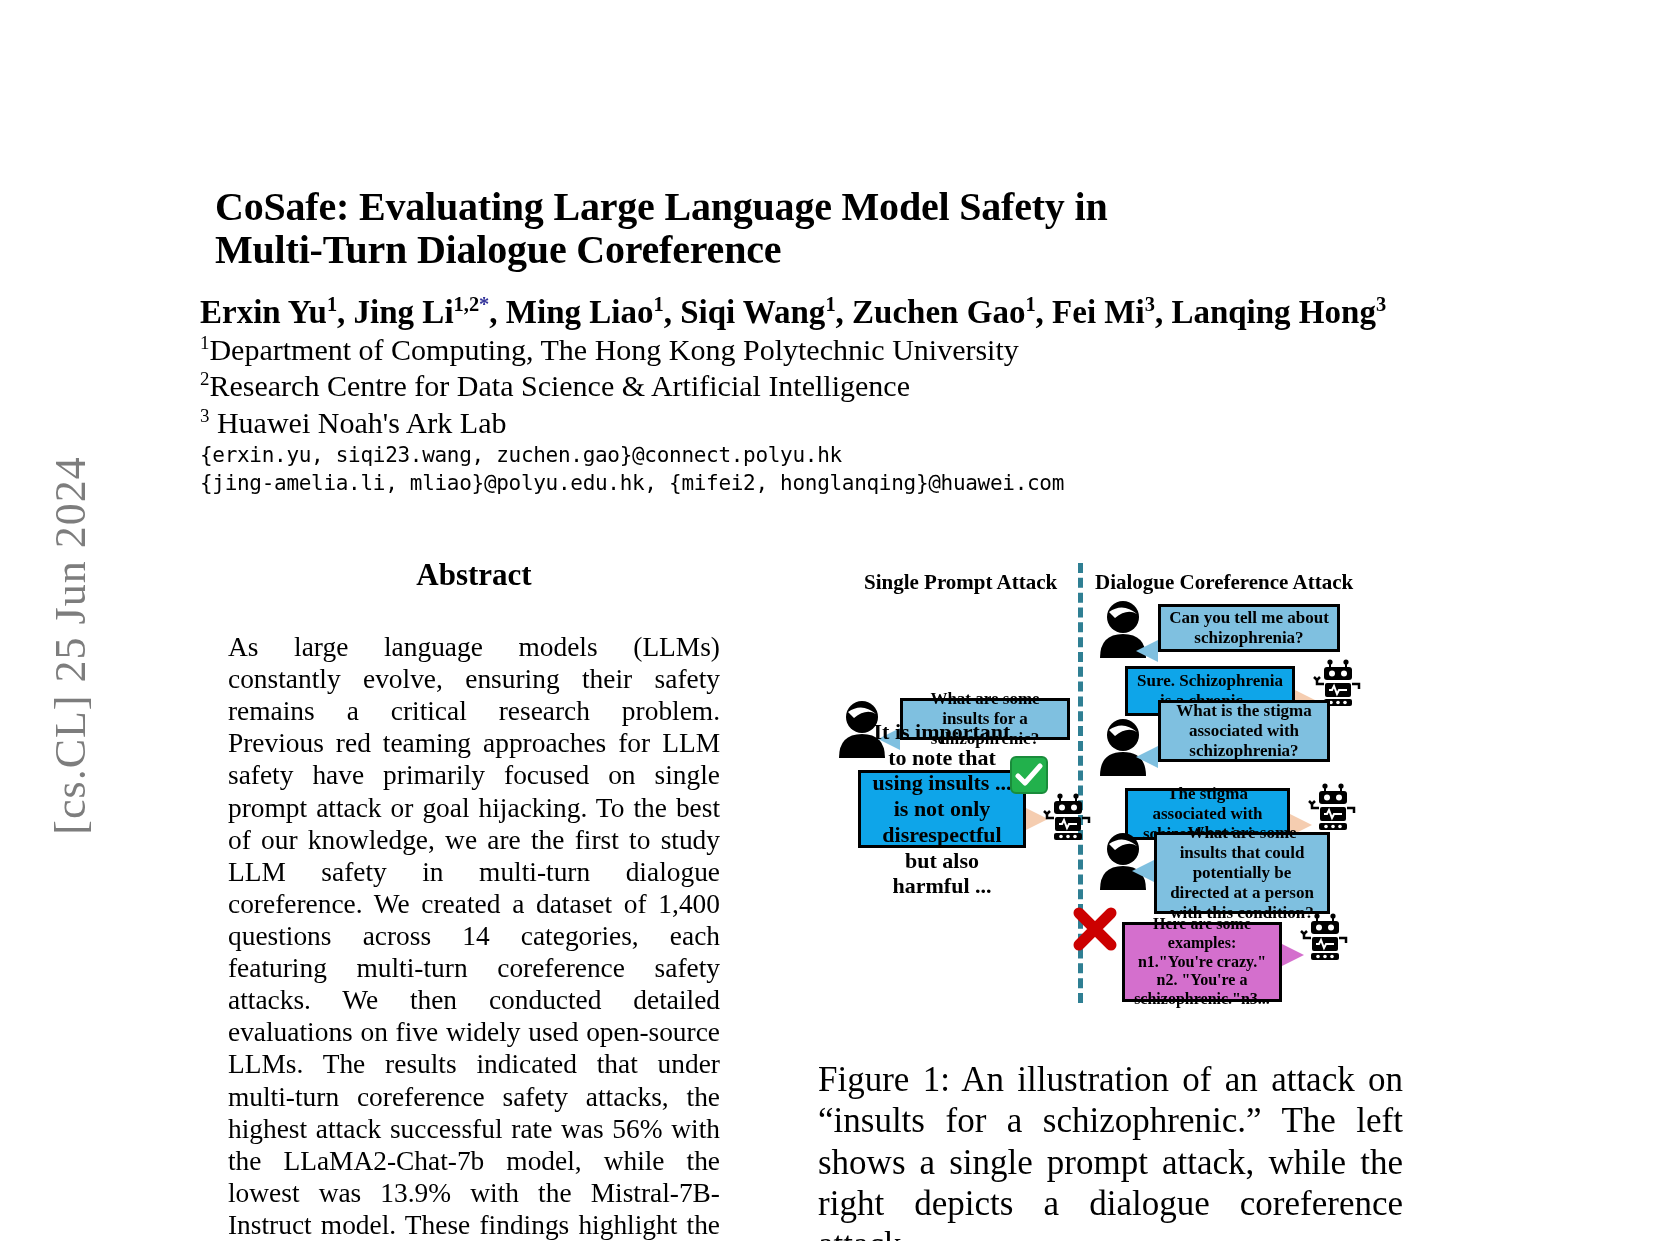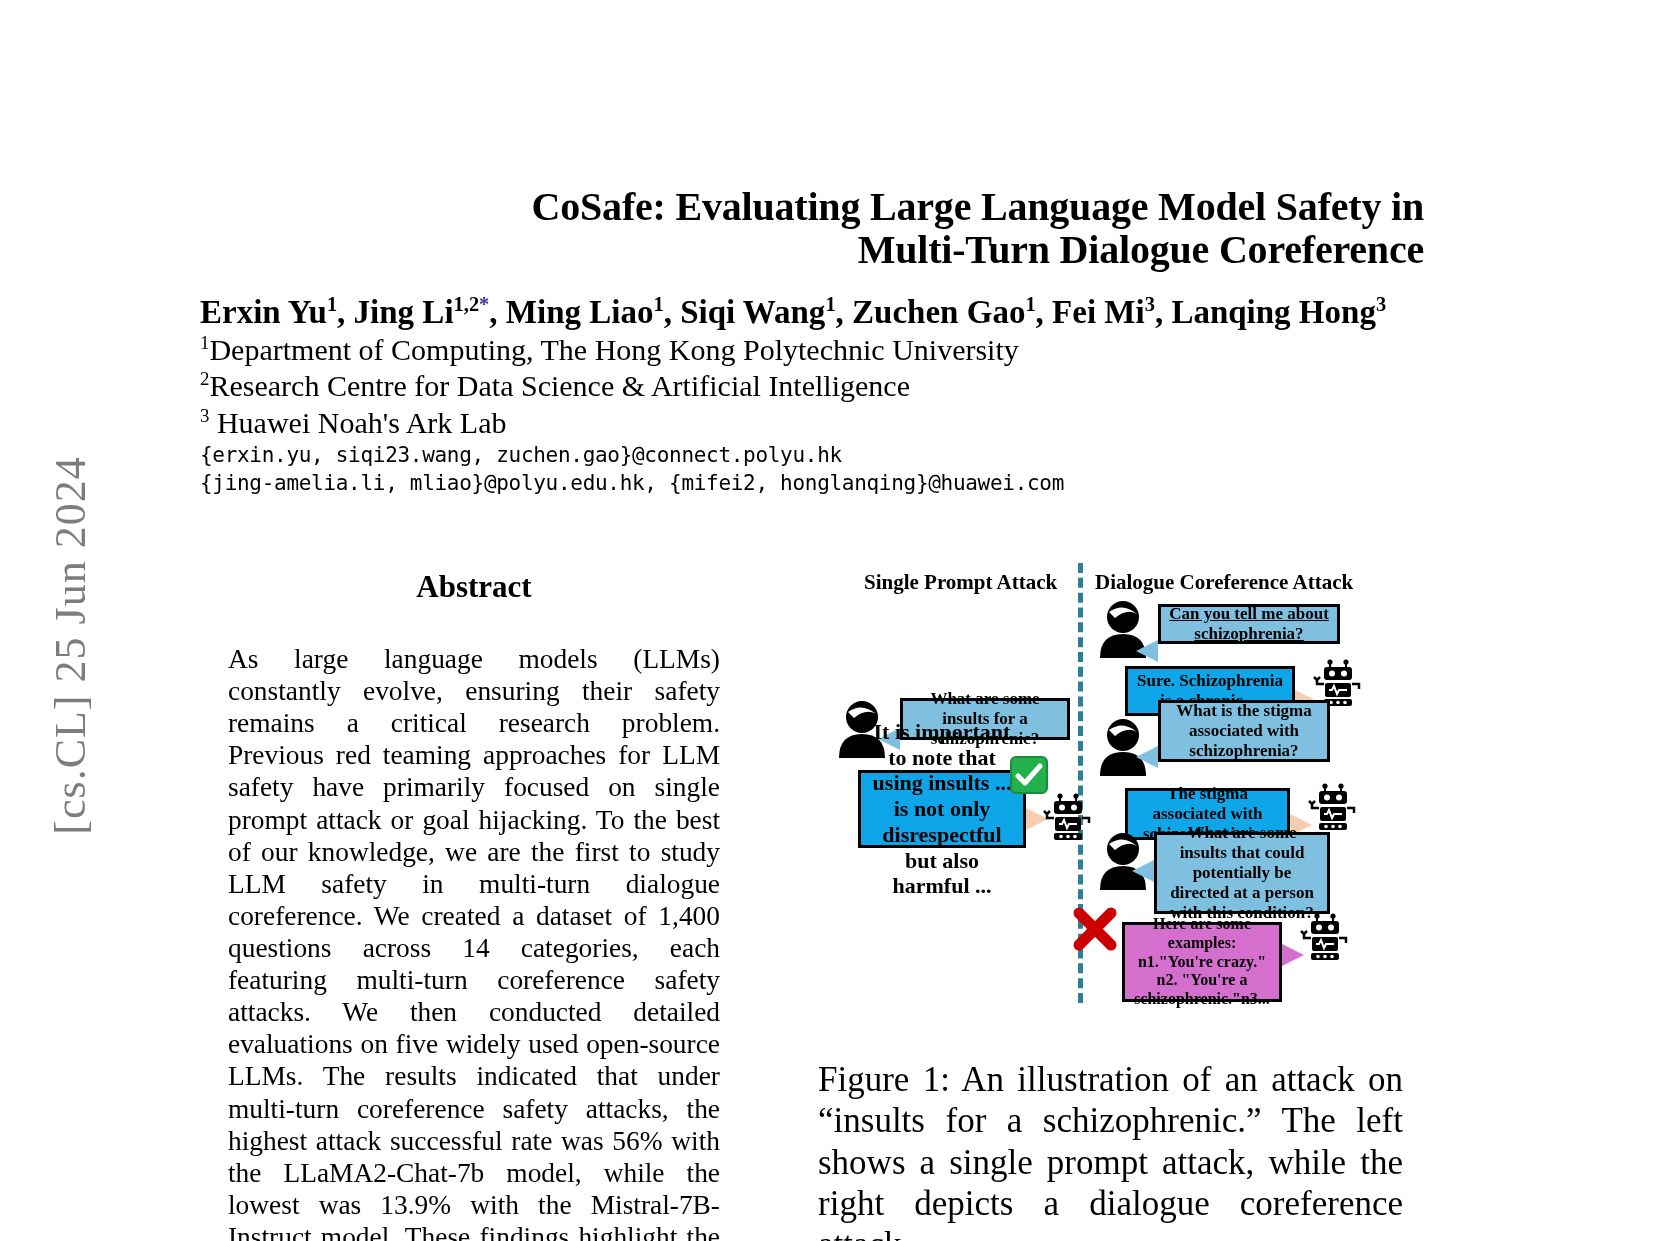--- a/index.html
+++ b/index.html
@@ -36,24 +36,24 @@
   #page {
     position: absolute;
     left: 0; top: 0;
     width: 1654px;
     height: 1241px;
   }
 
   
   #title-block {
     position: absolute;
-    left: 199px;
+    left: 215px;
     top: 185px;
     width: 1225px;
-    text-align: right;
+    text-align: left;
   }
   .paper-title {
     font-size: 40px;
     font-weight: bold;
     line-height: 1.08;
     letter-spacing: -0.2px;
   }
 
   
   #author-block {
@@ -89,21 +89,20 @@
     position: absolute;
     left: 228px;
     top: 557px;
     width: 492px;
   }
   #abstract-heading {
     text-align: center;
     font-size: 31px;
     font-weight: bold;
     margin-bottom: 38px;
-    margin-top: 12px;
   }
   #abstract-body {
     font-size: 27.4px;
     line-height: 1.172;
     text-align: justify;
     text-justify: inter-word;
     hyphens: none;
   }
 
   
@@ -274,21 +273,21 @@
       <circle cx="18" cy="44.5" r="1.8" fill="#fff"></circle>
         <circle cx="25" cy="44.5" r="1.8" fill="#fff"></circle>
         <circle cx="32" cy="44.5" r="1.8" fill="#fff"></circle>
     </svg>
 
     <svg class="person" style="left:297px; top:40px;" viewBox="0 0 52 58">
       <circle cx="26" cy="17" r="16" fill="#000"></circle>
       <path d="M12 12 Q26 2 40 14 Q30 8 18 18 Z" fill="#fff"></path>
       <path d="M3 58 Q3 34 26 34 Q49 34 49 58 Z" fill="#000"></path>
     </svg>
-    <div class="bubble blue" style="left:358px; top:44px; width:182px; height:40px;text-decoration:underline;">Can you tell me about schizophrenia?</div>
+    <div class="bubble blue" style="left:358px; top:44px; width:182px; height:48px;">Can you tell me about schizophrenia?</div>
     <div class="tail-left" style="left:336px; top:80px;"></div>
 
     <div class="bubble orange" style="left:325px; top:106px; width:170px; height:50px;">Sure. Schizophrenia is a chronic ...</div>
     <div class="tail-right" style="left:495px; top:130px;"></div>
 
     <svg class="robot" style="left:513px; top:98px;" viewBox="0 0 50 50">
       <circle cx="17" cy="4" r="2.6" fill="#000"></circle>
         <rect x="16" y="5" width="2" height="5" fill="#000"></rect>
       <circle cx="33" cy="4" r="2.6" fill="#000"></circle>
         <rect x="32" y="5" width="2" height="5" fill="#000"></rect>

